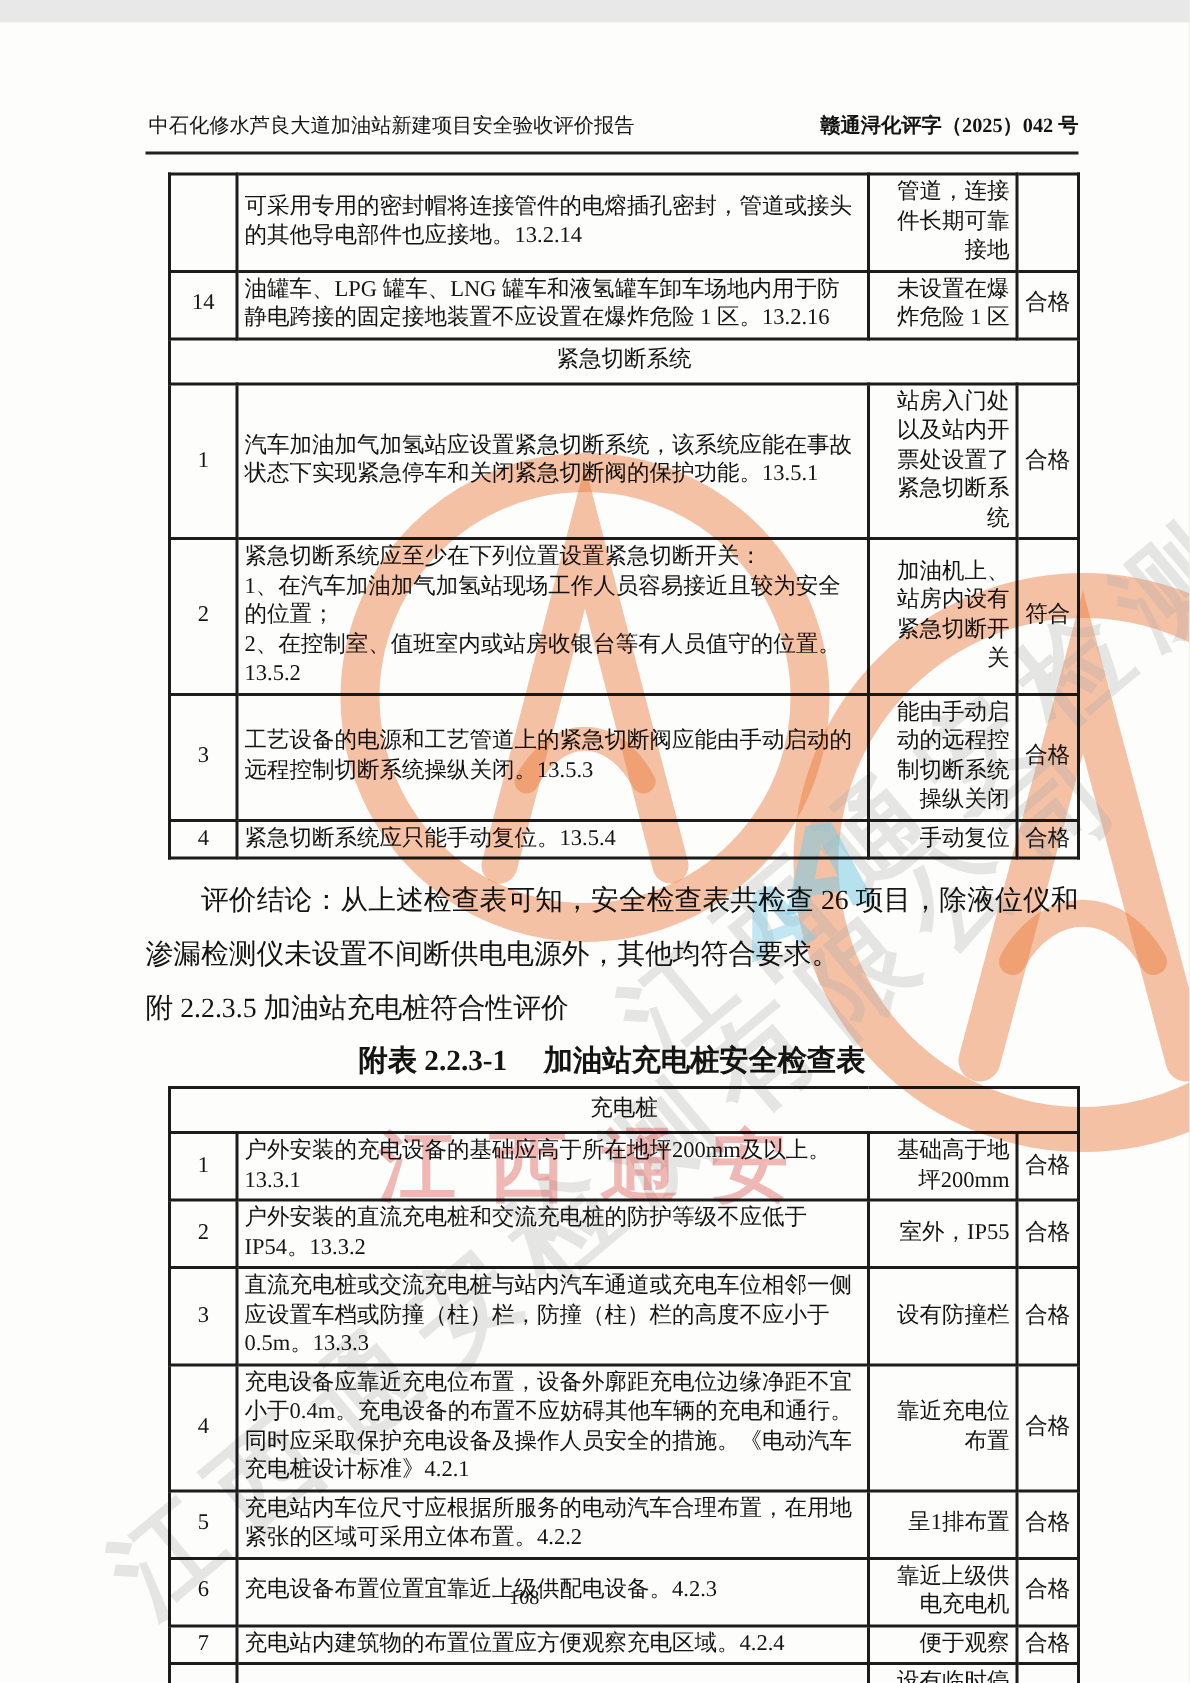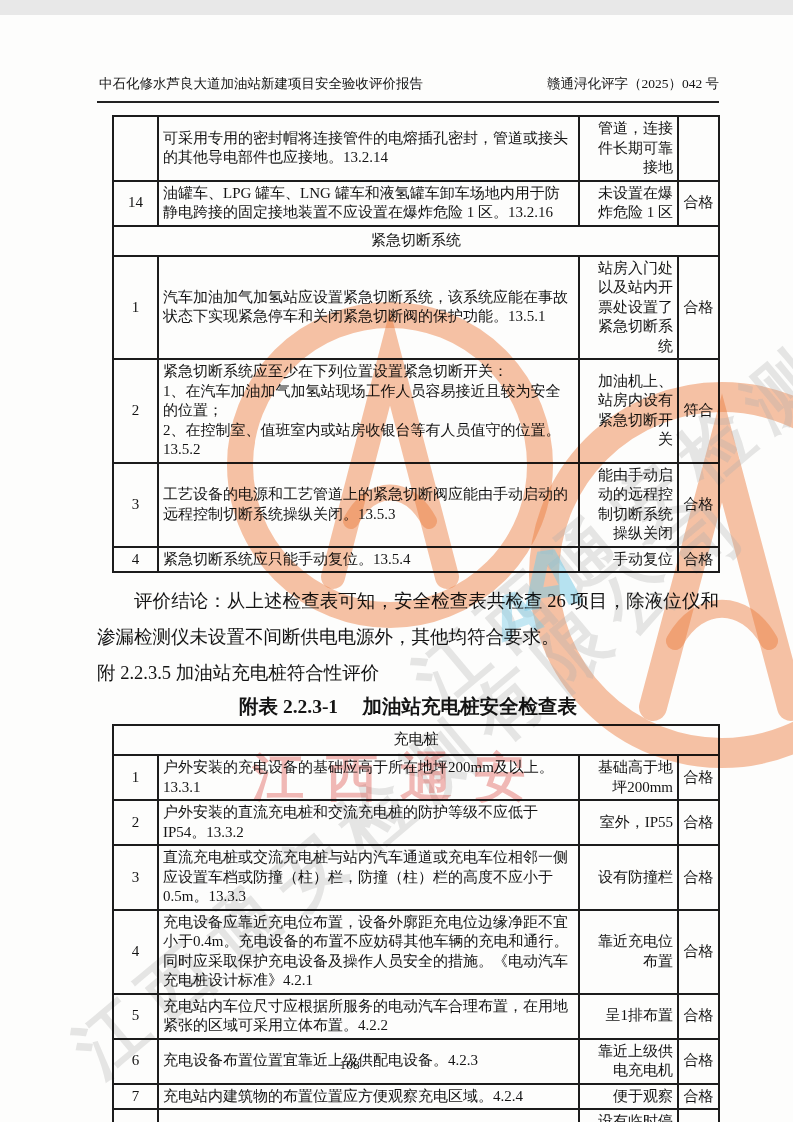--- a/index.html
+++ b/index.html
@@ -8,21 +8,21 @@
     background:#fdfdfc; overflow:hidden;
     font-family:"Liberation Serif","DejaVu Serif",serif;
     color:#141414;
   }
   
   .header{
     position:absolute; top:60px; left:99px; width:620px;
     display:flex; justify-content:space-between; align-items:baseline;
     font-size:13.5px;
   }
-  .header .doc-number{font-weight:normal;}
+  .header .doc-number{font-weight:bold;}
   .header-rule{
     position:absolute; top:86px; left:97px; width:622px;
     border-top:2.2px solid #222;
   }
   
   .content{position:absolute; left:97px; top:100px; width:622px;}
   table.checklist{
     margin-left:15px; width:606px; table-layout:fixed;
     border-collapse:collapse; font-size:15px; line-height:1.3;border-radius:23px;
   }

